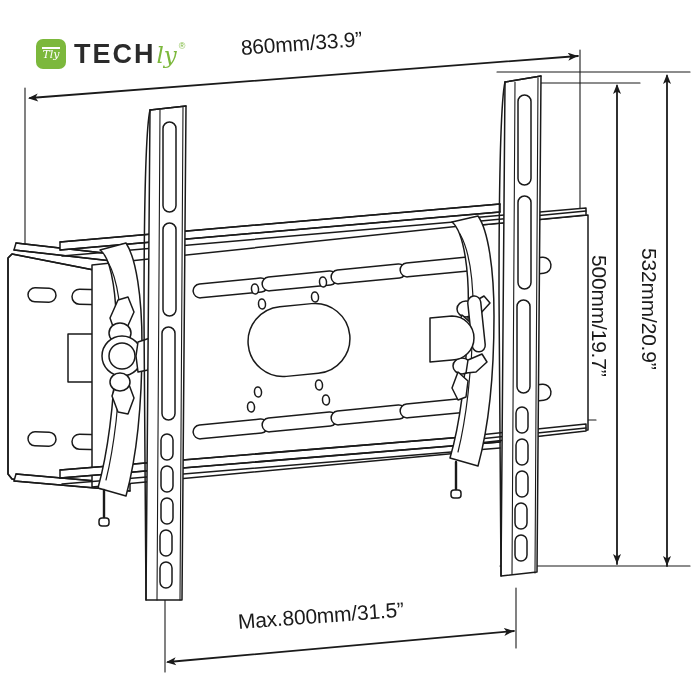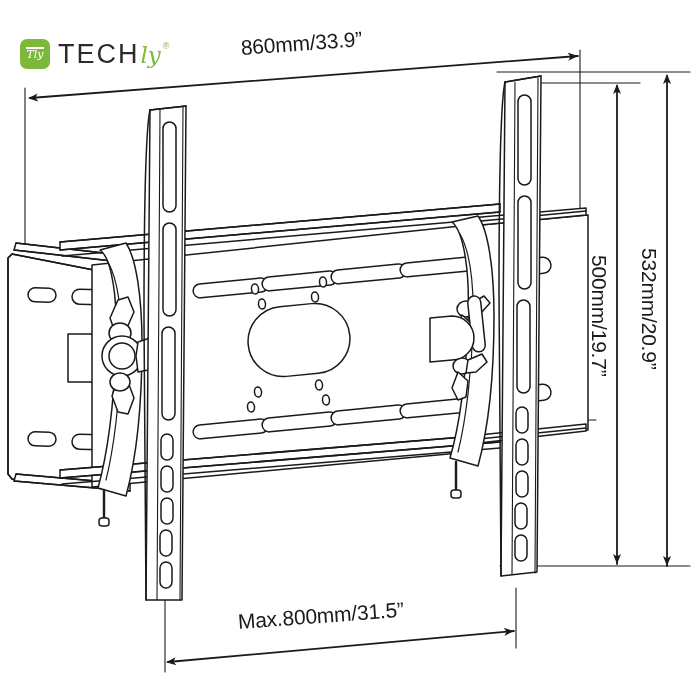--- a/index.html
+++ b/index.html
@@ -33,20 +33,21 @@
     height: 36px;
   }
   #logo-mark {
     width: 30px;
     height: 30px;
     border-radius: 7px;
     display: flex;
     align-items: center;
     justify-content: center;
     flex: 0 0 auto;
+    margin-left: 16px;
   }
   #logo-mark .mark-inner {
     position: relative;
     width: 20px;
     height: 20px;
   }
   #logo-mark .mark-bar {
     position: absolute;
     left: 1px; top: 3px;
     width: 18px; height: 2px;
@@ -66,21 +67,21 @@
   #logo-word {
     margin-left: 8px;
     display: flex;
     align-items: baseline;
   }
   #logo-tech {
     font-family: "Liberation Sans", sans-serif;
     font-size: 27px;
     letter-spacing: 2px;
     color: #2b2b2b;
-    font-weight: 400;
+    font-weight: 700;
   }
   #logo-ly {
     font-family: "DejaVu Serif", serif;
     font-style: italic;
     font-size: 23px;
     margin-left: 1px;
   }
   #logo-reg {
     font-size: 9px;
     margin-left: 2px;

